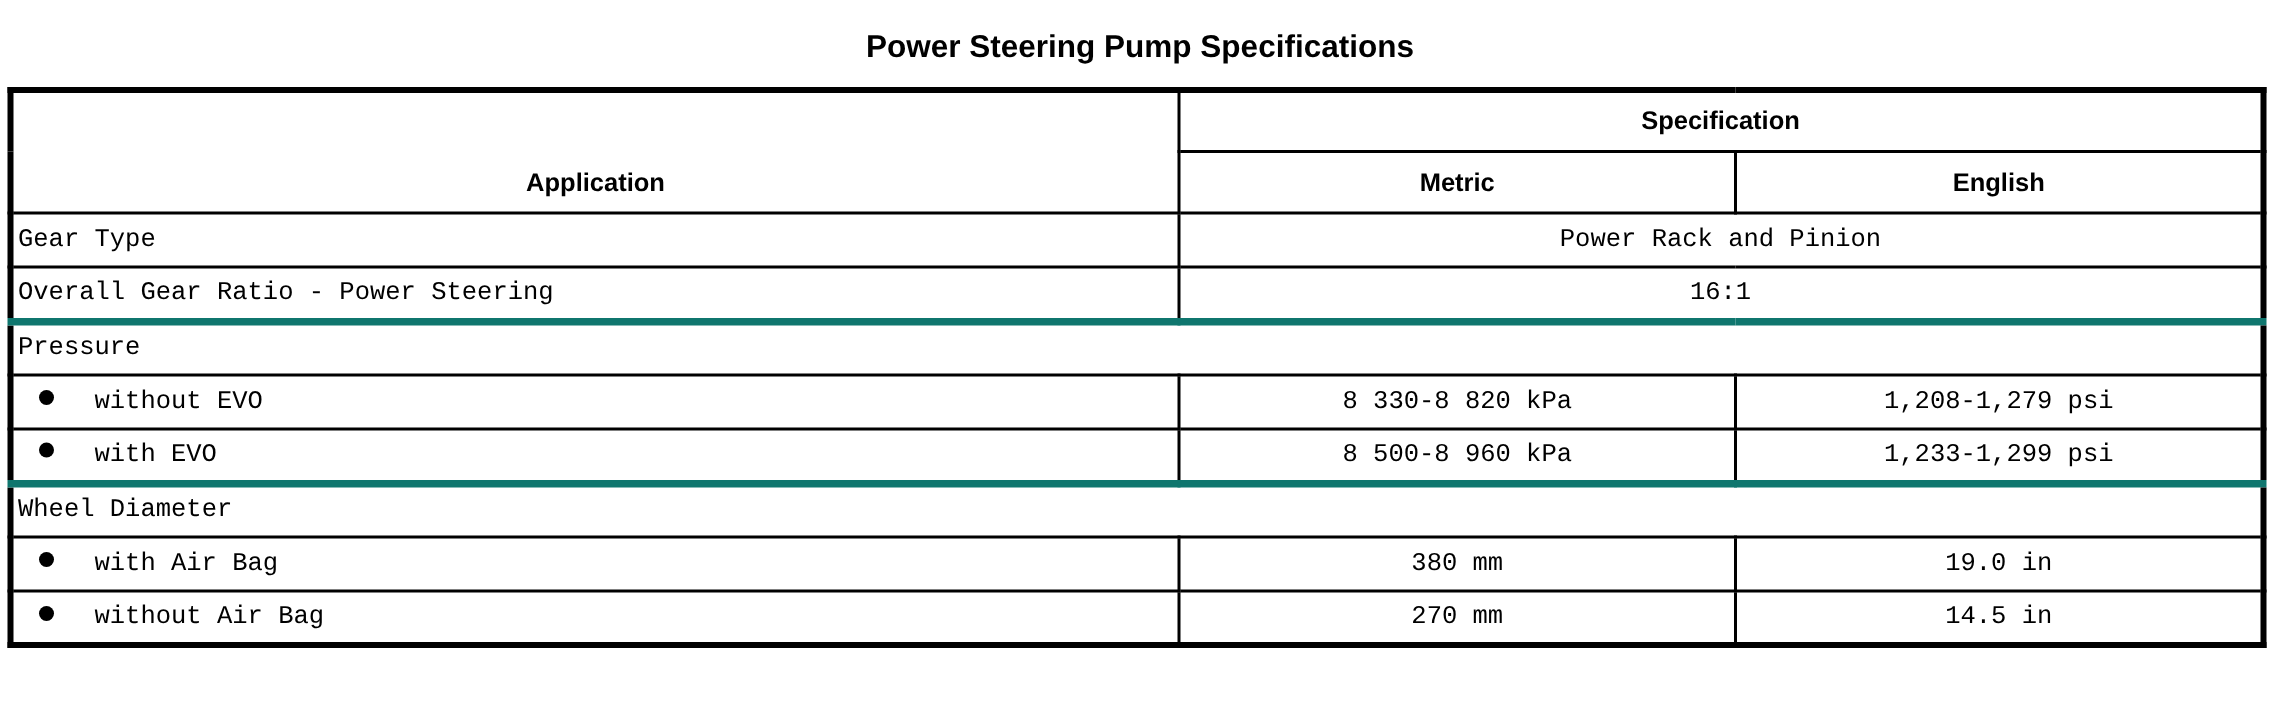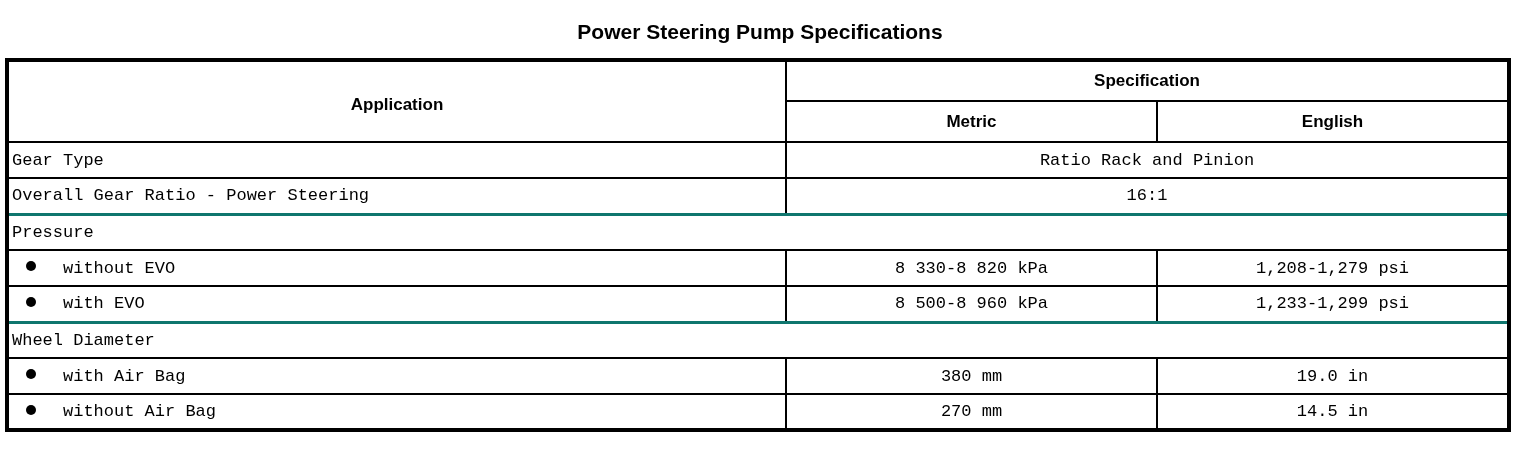--- a/index.html
+++ b/index.html
@@ -44,33 +44,33 @@
   thead tr.hdr-row-1 { height: 41px; }
   thead tr.hdr-row-2 { height: 41px; }
   tbody tr { height: 36px; font-family: Liberation Mono, monospace; }
   th {
     font-weight: bold;
     text-align: center;
     vertical-align: middle;
   }
   th.app-th {
     vertical-align: bottom;
-    padding-bottom: 26px;
+    padding-bottom: 9px;
   }
   td.label {
     text-align: left;
     padding-left: 3px;
     vertical-align: middle;
   }
   td.val {
     text-align: center;
     vertical-align: middle;
   }
   tr.section td {
-    border-top: 3px solid #0f766e;
+    border-top: 5px solid #0f766e;
   }
   .bullet {
     display: inline-block;
     width: 10px;
     height: 10px;
     border-radius: 50%;
     background: #000000;
     margin-left: 14px;
     margin-right: 27px;
     vertical-align: middle;
@@ -98,21 +98,21 @@
       </tr>
       <tr class="hdr-row-2">
         <th>Metric</th>
         <th>English</th>
       </tr>
     </thead>
     <tbody>
 
       <tr>
         <td class="label">Gear Type</td>
-        <td colspan="2" class="val">Ratio Rack and Pinion</td>
+        <td colspan="2" class="val">Power Rack and Pinion</td>
       </tr>
 
       <tr>
         <td class="label">Overall Gear Ratio - Power Steering</td>
         <td colspan="2" class="val">16:1</td>
       </tr>
 
       <tr class="section">
         <td colspan="3" class="label">Pressure</td>
       </tr>

